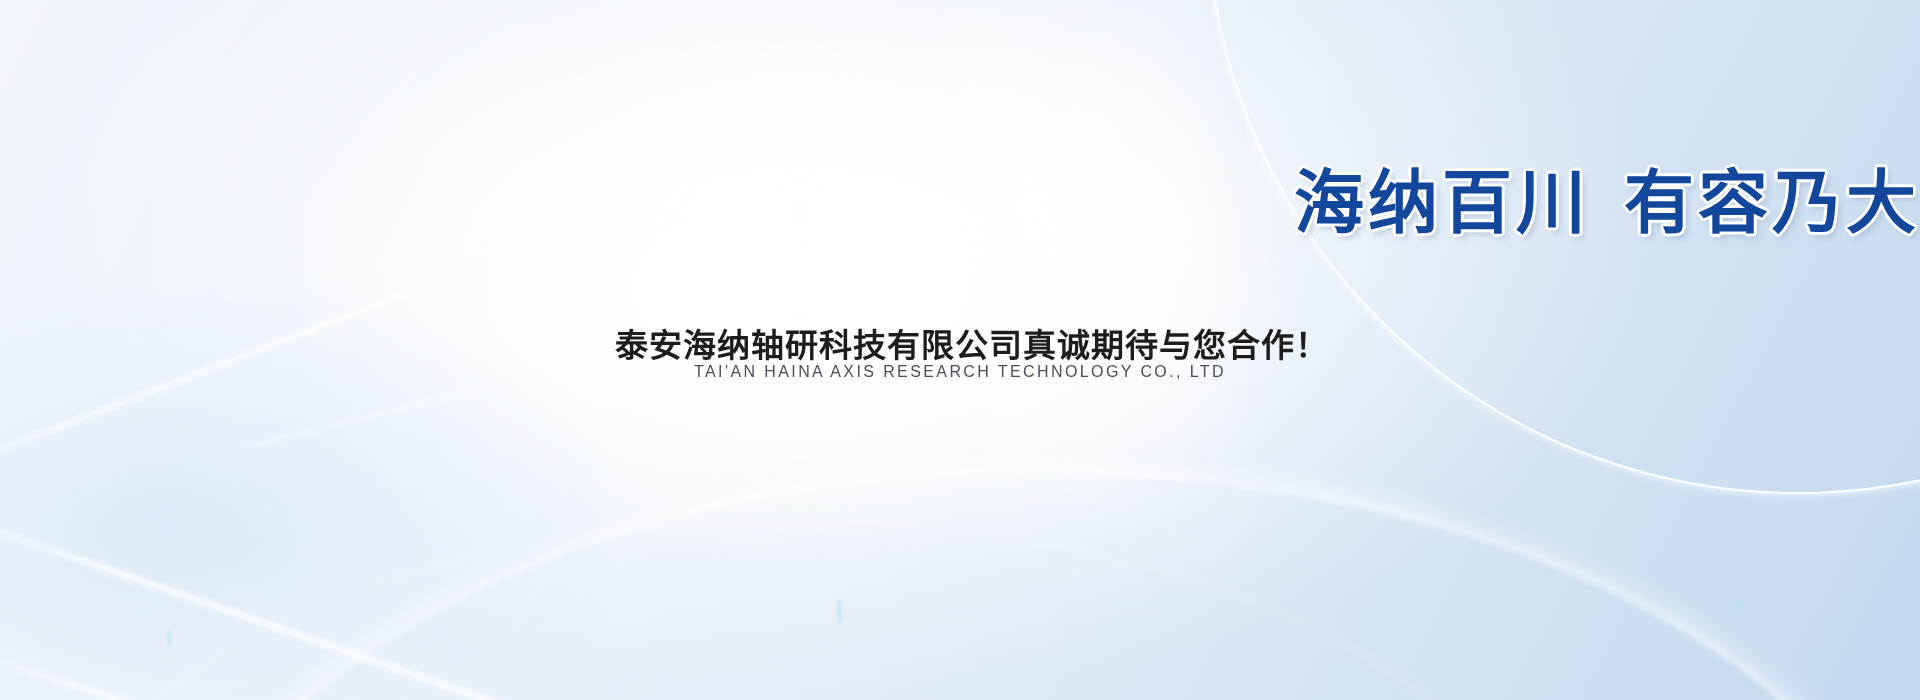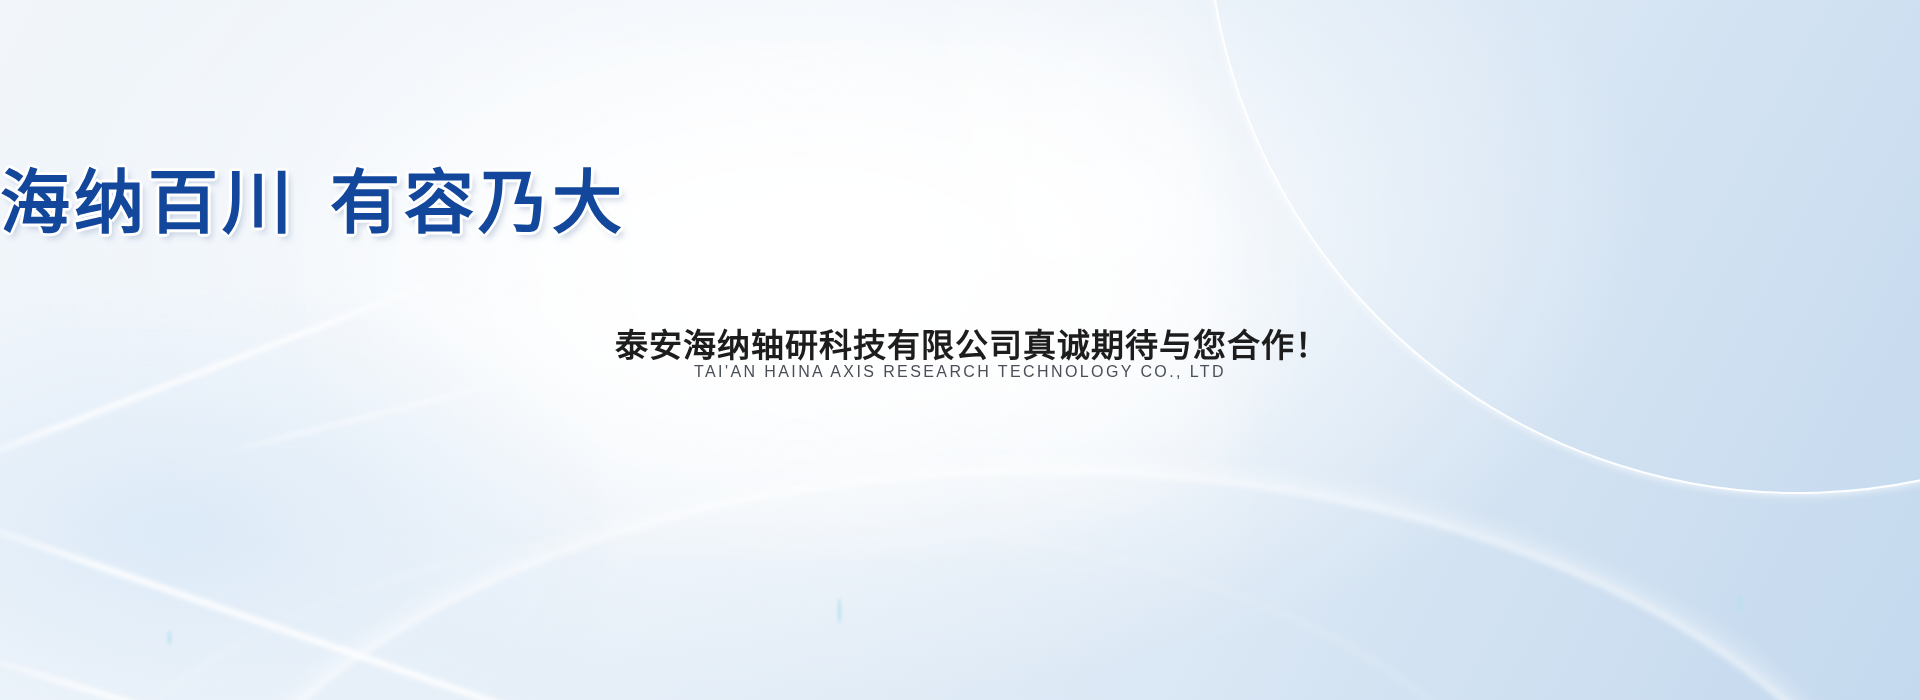--- a/index.html
+++ b/index.html
@@ -163,21 +163,21 @@
     align-items: center;
   }
 
   .headline {
     margin: 0;
     padding: 0;
     position: absolute;
     top: 168px;
     left: 0;
     width: 1920px;
-    text-align: left;
+    text-align: right;
     font-size: 70px;
     line-height: 1;
     font-weight: bold;
     letter-spacing: 4px;
     color: #13479c;
     white-space: nowrap;
     text-shadow:
       -2px -2px 0 #ffffff,
        2px -2px 0 #ffffff,
       -2px  2px 0 #ffffff,

